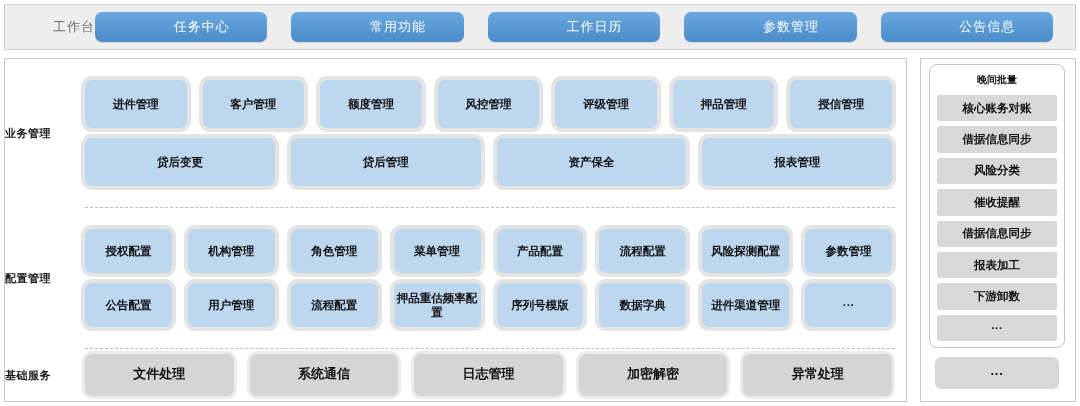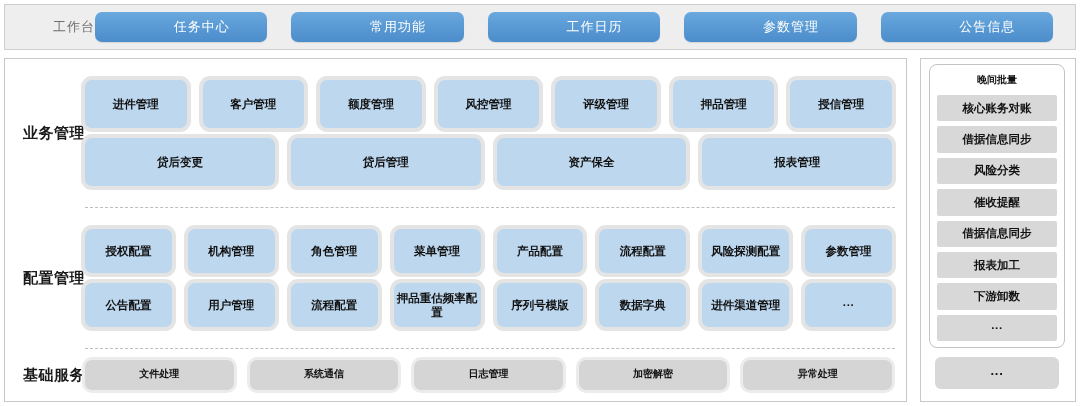--- a/index.html
+++ b/index.html
@@ -93,22 +93,22 @@
     left: 80px;
     width: 810px;
     border-top: 1px dashed #bdbdbd;
   }
   .div-1 { top: 148px; }
   .div-2 { top: 289px; }
 
   .sec-label {
     width: 80px;
     flex: none;
-    text-align: right;
-    font-size: 15px;
+    text-align: left;
+    font-size: 11px;
     font-weight: bold;
     color: #1a1a1a;
     letter-spacing: 0.5px;
   }
   .sec-rows {
     flex: 1;
     display: flex;
     flex-direction: column;
     justify-content: center;
     gap: 10px;
@@ -138,21 +138,21 @@
   .cell.blue {
     background: #bdd7ee;
     box-shadow: 0 0 0 4px #e4e4e4;
   }
   .cell.gray {
     background: #d5d5d5;
     box-shadow: 0 0 0 3px #ececec;
   }
   .sec-business .cell { height: 48px; }
   .sec-config .cell   { height: 44px; }
-  .sec-basic .cell    { height: 30px; font-size: 10px; }
+  .sec-basic .cell    { height: 42px; font-size: 13px; }
 
   
   .right-panel {
     position: absolute;
     left: 920px;
     top: 58px;
     width: 156px;
     height: 344px;
     box-sizing: border-box;
     background: #ffffff;

